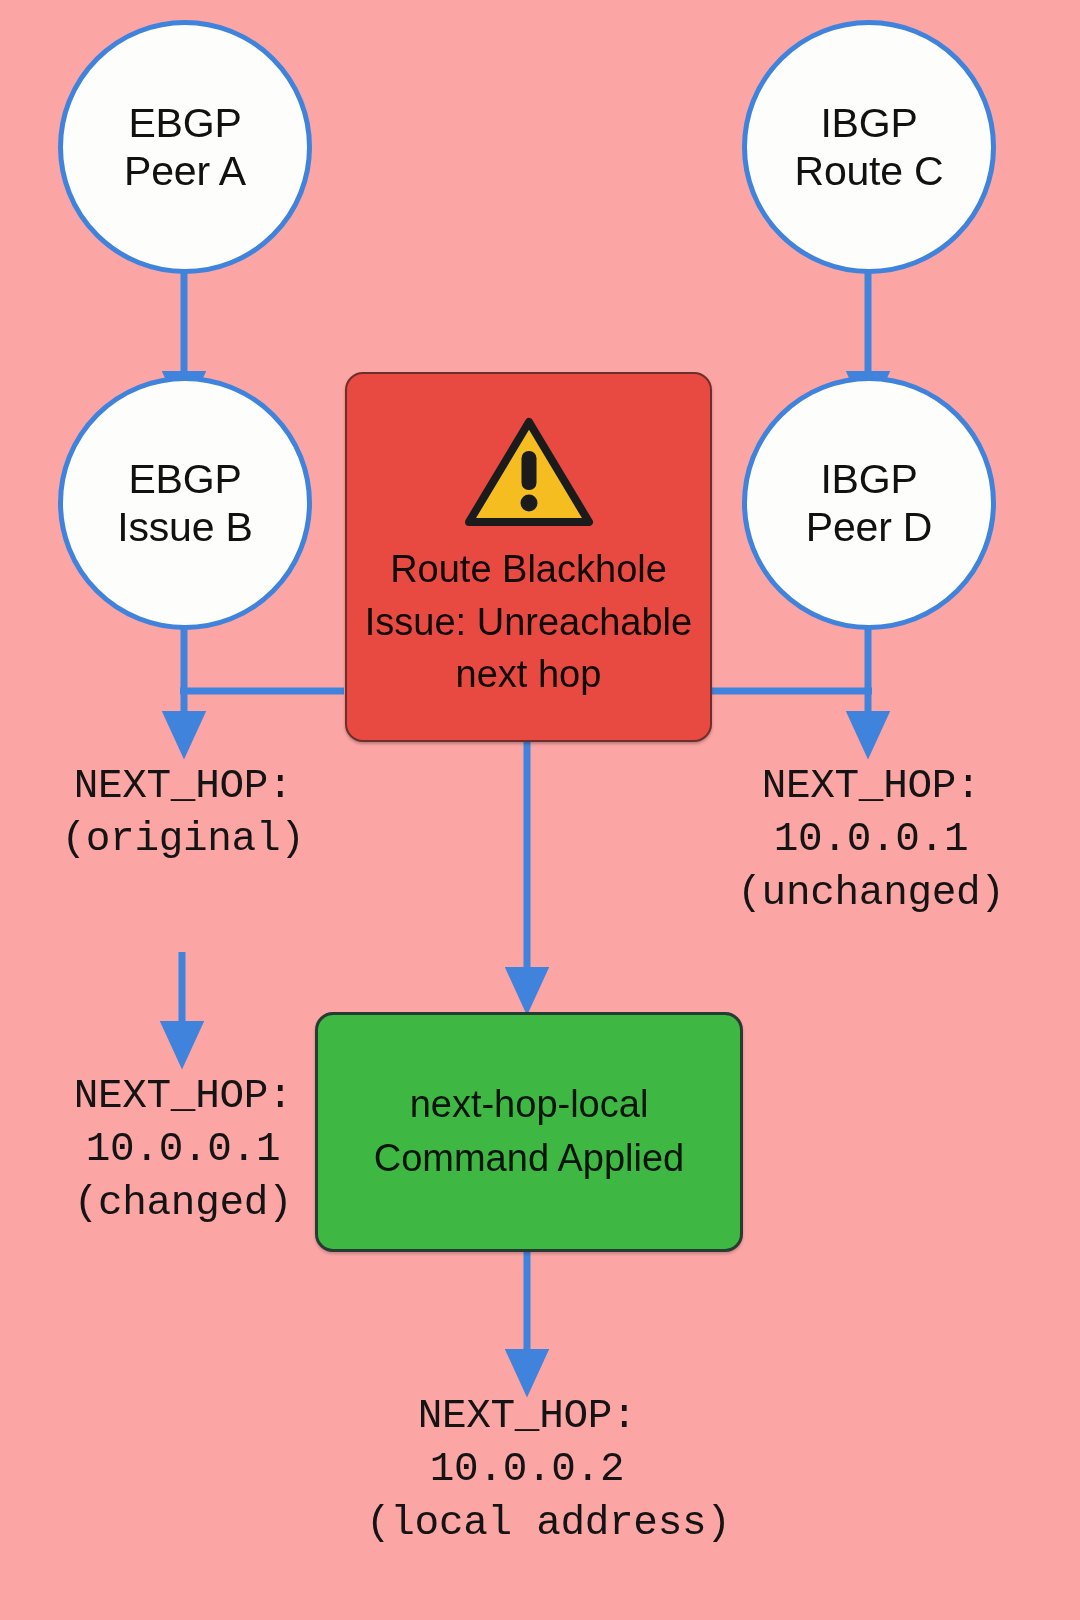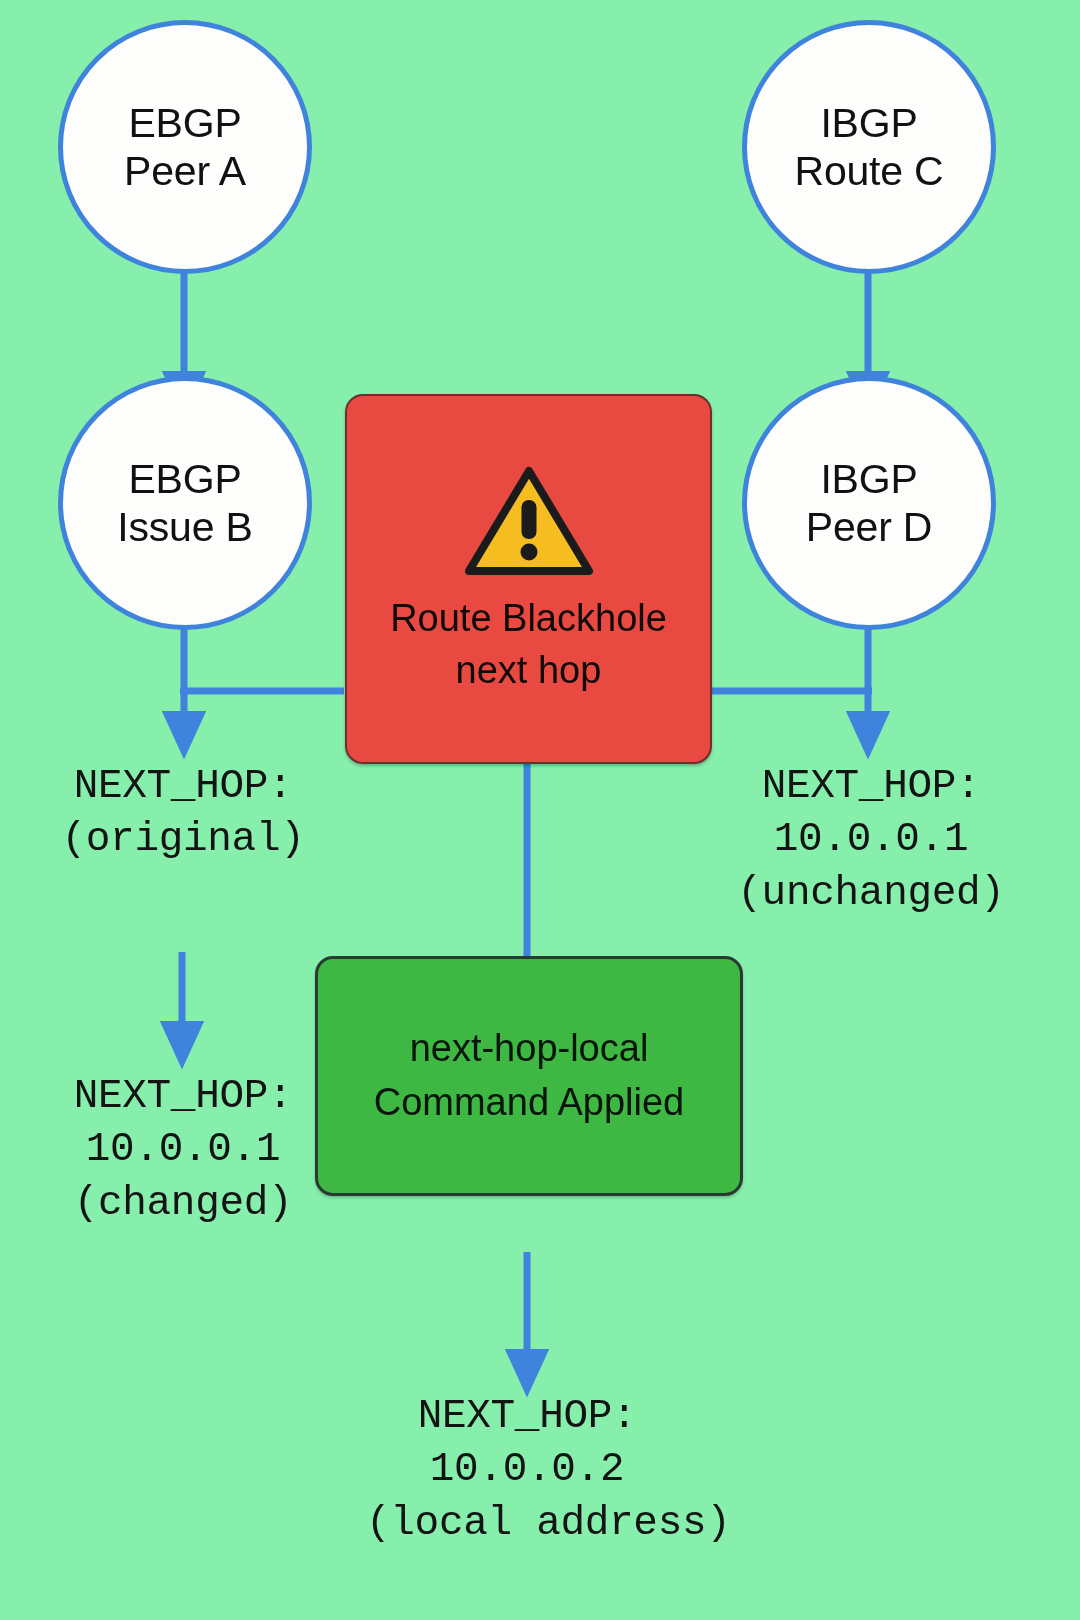--- a/index.html
+++ b/index.html
@@ -4,21 +4,21 @@
 <style>
   html, body {
     margin: 0;
     padding: 0;
     background: #ffffff;
   }
   #canvas {
     position: relative;
     width: 1080px;
     height: 1620px;
-    background: #86efac;
+    background: #fca5a5;
     overflow: hidden;
     font-family: "Liberation Sans", sans-serif;
   }
   svg.layer {
     position: absolute;
     left: 0;
     top: 0;
     width: 1080px;
     height: 1620px;
   }
@@ -46,21 +46,20 @@
     display: flex;
     flex-direction: column;
     align-items: center;
     justify-content: center;
     border-radius: 18px;
   }
   #alert-box {
     background: #e84a41;
     border: 2px solid #6d2f2b;
     box-shadow: 0 2px 3px rgba(0,0,0,0.25);
-    margin-top: 22px;
   }
   #alert-box .alert-text {
     font-size: 38px;
     color: #100a08;
     line-height: 1.38;
     text-align: center;
     margin-top: 12px;
   }
   #command-box {
     background: #3eb843;
@@ -145,25 +144,26 @@
     <span>
       <svg class="warn-icon" viewBox="0 0 132 118">
         <path d="M66 9 L126 109 L6 109 Z" fill="#f5bd1f" stroke="#1b1b1b" stroke-width="8" stroke-linejoin="round"></path>
         <rect x="58.5" y="38" width="15" height="39" rx="7.2" fill="#1b1b1b"></rect>
         <circle cx="66" cy="90" r="8.5" fill="#1b1b1b"></circle>
       </svg>
     </span>
 
     <div class="alert-text">
       <div>Route Blackhole</div>
+      <div>Issue: Unreachable</div>
       <div>next hop</div>
     </div>
   </div>
 
-  <div class="box" id="command-box" style="left:315px; top:956px; width:428px; height:240px;">
+  <div class="box" id="command-box" style="left:315px; top:1012px; width:428px; height:240px;">
     <div class="cmd-text">
       <div>next-hop-local</div>
       <div>Command Applied</div>
     </div>
   </div>
 
   <div class="label-block" style="left:22px; top:760px; width:322px;">
     <div>NEXT_HOP:</div>
     <div>(original)</div>
   </div>

